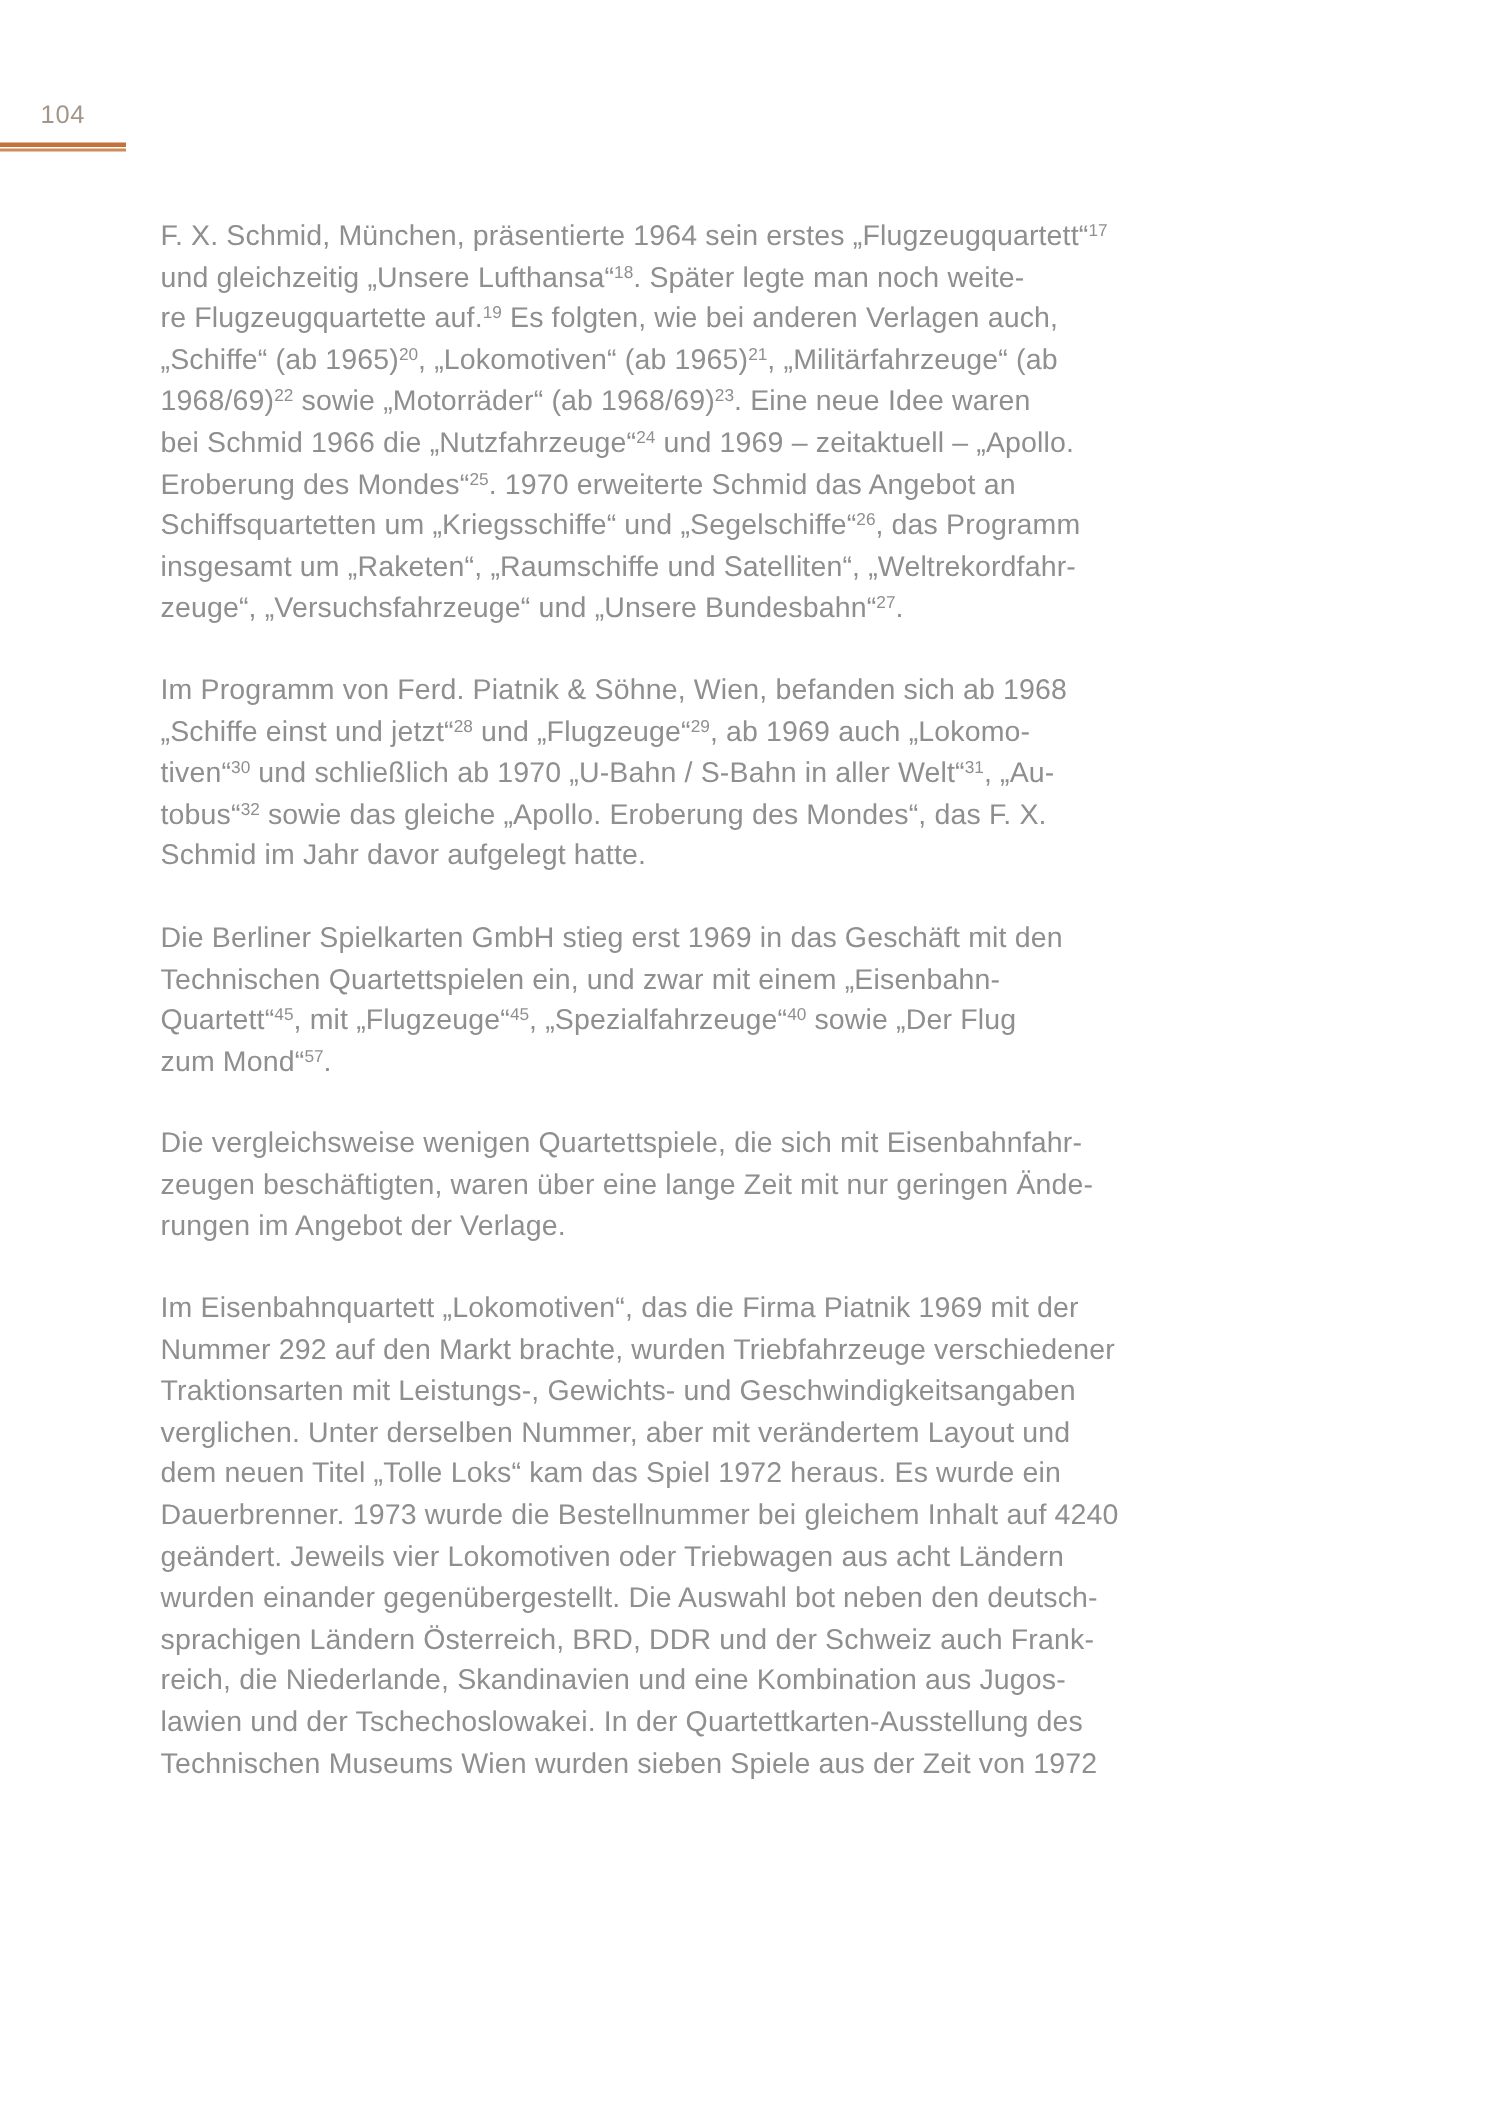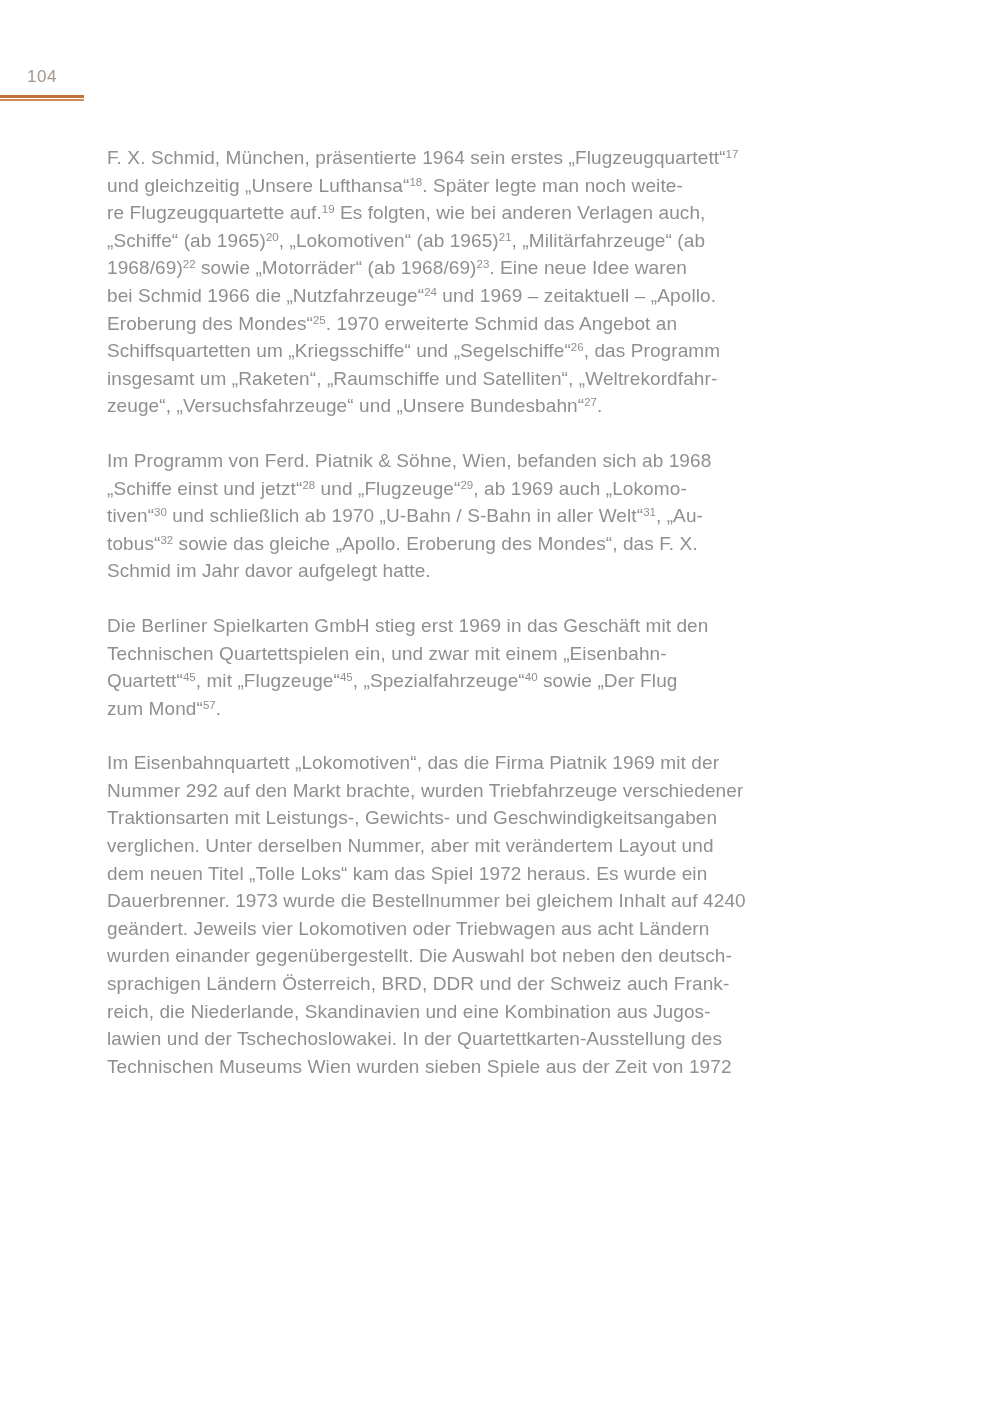--- a/index.html
+++ b/index.html
@@ -65,15 +65,16 @@
 </head>
 <body>
 
 <div>
   <div class="pagenum">104</div>
   <div class="pagenum-rule"></div>
   <div class="article" id="article">
       <p class="para">F. X. Schmid, München, präsentierte 1964 sein erstes „Flugzeugquartett“<sup>17</sup><br>und gleichzeitig „Unsere Lufthansa“<sup>18</sup>. Später legte man noch weite-<br>re Flugzeugquartette auf.<sup>19</sup> Es folgten, wie bei anderen Verlagen auch,<br>„Schiffe“ (ab 1965)<sup>20</sup>, „Lokomotiven“ (ab 1965)<sup>21</sup>, „Militärfahrzeuge“ (ab<br>1968/69)<sup>22</sup> sowie „Motorräder“ (ab 1968/69)<sup>23</sup>. Eine neue Idee waren<br>bei Schmid 1966 die „Nutzfahrzeuge“<sup>24</sup> und 1969 – zeitaktuell – „Apollo.<br>Eroberung des Mondes“<sup>25</sup>. 1970 erweiterte Schmid das Angebot an<br>Schiffsquartetten um „Kriegsschiffe“ und „Segelschiffe“<sup>26</sup>, das Programm<br>insgesamt um „Raketen“, „Raumschiffe und Satelliten“, „Weltrekordfahr-<br>zeuge“, „Versuchsfahrzeuge“ und „Unsere Bundesbahn“<sup>27</sup>.</p>
       <p class="para">Im Programm von Ferd. Piatnik &amp; Söhne, Wien, befanden sich ab 1968<br>„Schiffe einst und jetzt“<sup>28</sup> und „Flugzeuge“<sup>29</sup>, ab 1969 auch „Lokomo-<br>tiven“<sup>30</sup> und schließlich ab 1970 „U-Bahn / S-Bahn in aller Welt“<sup>31</sup>, „Au-<br>tobus“<sup>32</sup> sowie das gleiche „Apollo. Eroberung des Mondes“, das F. X.<br>Schmid im Jahr davor aufgelegt hatte.</p>
       <p class="para">Die Berliner Spielkarten GmbH stieg erst 1969 in das Geschäft mit den<br>Technischen Quartettspielen ein, und zwar mit einem „Eisenbahn-<br>Quartett“<sup>45</sup>, mit „Flugzeuge“<sup>45</sup>, „Spezialfahrzeuge“<sup>40</sup> sowie „Der Flug<br>zum Mond“<sup>57</sup>.</p>
+      <p class="para">Die vergleichsweise wenigen Quartettspiele, die sich mit Eisenbahnfahr-<br>zeugen beschäftigten, waren über eine lange Zeit mit nur geringen Ände-<br>rungen im Angebot der Verlage.</p>
       <p class="para">Im Eisenbahnquartett „Lokomotiven“, das die Firma Piatnik 1969 mit der<br>Nummer 292 auf den Markt brachte, wurden Triebfahrzeuge verschiedener<br>Traktionsarten mit Leistungs-, Gewichts- und Geschwindigkeitsangaben<br>verglichen. Unter derselben Nummer, aber mit verändertem Layout und<br>dem neuen Titel „Tolle Loks“ kam das Spiel 1972 heraus. Es wurde ein<br>Dauerbrenner. 1973 wurde die Bestellnummer bei gleichem Inhalt auf 4240<br>geändert. Jeweils vier Lokomotiven oder Triebwagen aus acht Ländern<br>wurden einander gegenübergestellt. Die Auswahl bot neben den deutsch-<br>sprachigen Ländern Österreich, BRD, DDR und der Schweiz auch Frank-<br>reich, die Niederlande, Skandinavien und eine Kombination aus Jugos-<br>lawien und der Tschechoslowakei. In der Quartettkarten-Ausstellung des<br>Technischen Museums Wien wurden sieben Spiele aus der Zeit von 1972</p>
     </div>
 </div>
 
 </body></html>

